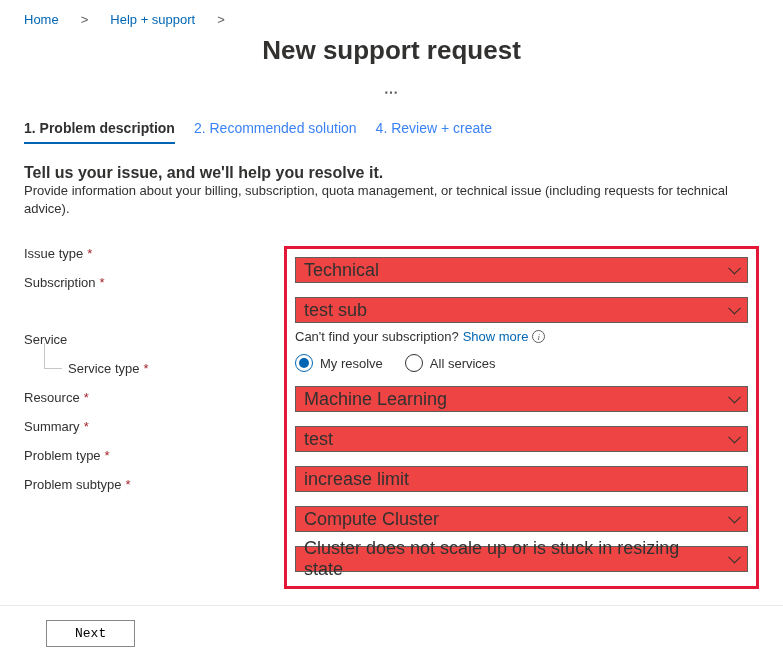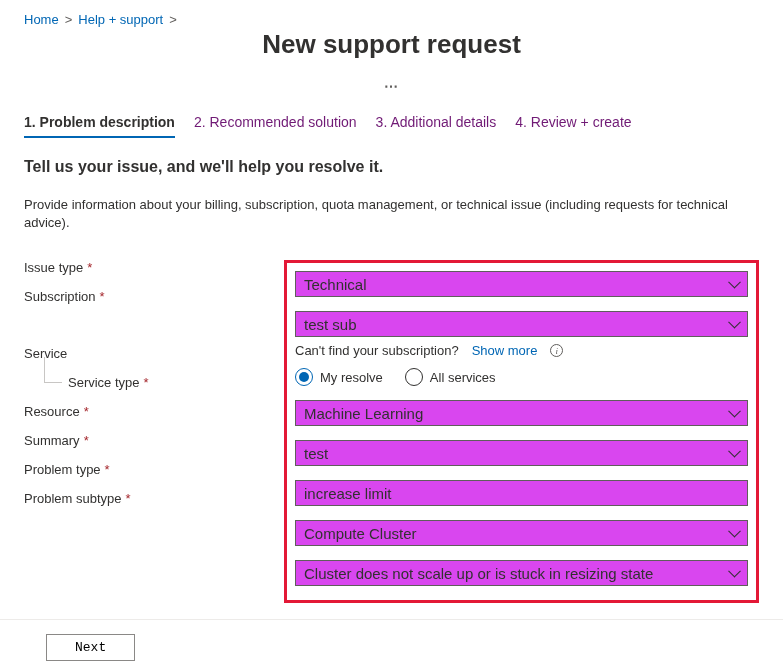--- a/index.html
+++ b/index.html
@@ -7,24 +7,24 @@
     margin: 0;
     padding: 12px 24px;
     font-family: "Segoe UI", Arial, sans-serif;
     font-size: 13px;
     color: #323130;
     background: #fff;
     width: 783px;
   }
   .breadcrumb {
     font-size: 13px;
-    margin-bottom: 2px;
-    display: flex;
-    align-items: center;
-    gap: 6px;
+    margin-bottom: 8px;
+    display: flex;
+    align-items: center;
+    gap: 22px;
   }
   .breadcrumb .link { color: #0066b4; cursor: pointer; }
   .breadcrumb .sep { color: #605e5c; }
   .page-title {
     font-size: 26px;
     font-weight: 600;
     margin: 2px 0 24px 0;
     display: flex;
     align-items: center;
     gap: 14px;
@@ -39,33 +39,33 @@
     top: 4px;
   }
   .tabs {
     display: flex;
     gap: 19px;
     border-bottom: none;
     margin-bottom: 20px;
   }
   .tab {
     font-size: 14px;
-    color: #701a75;
+    color: #3b82f6;
     padding-bottom: 6px;
     cursor: pointer;
   }
   .tab.active {
     color: #323130;
     font-weight: 600;
     border-bottom: 2px solid #0066b4;
   }
   .section-heading {
     font-size: 16px;
     font-weight: 600;
-    margin-bottom: 20px;
+    margin-bottom: 0;
   }
   .section-desc {
     font-size: 13px;
     color: #323130;
     margin-bottom: 28px;
     line-height: 1.4;
   }
   .hl-box {
     border: 3px solid #e31836;
     padding: 8px 8px 10px 8px;
@@ -92,23 +92,23 @@
     height: 26px;
     border-left: 1px solid #c8c6c4;
     border-bottom: 1px solid #c8c6c4;
   }
   .req { color: #a4262c; margin-left: 4px; }
   .field-col { flex: 1; }
   .select, .text-input {
     width: 100%;
     height: 26px;
     border: 1px solid #605e5c;
-    font-size: 15px;
+    font-size: 18px;
     padding: 2px 26px 2px 8px;
-    background: #d946ef;
+    background: #ef4444;
     position: relative;
     display: flex;
     align-items: center;
     cursor: pointer;
   }
   .text-input { cursor: text; }
   .select::after {
     content: "";
     position: absolute;
     right: 8px;
@@ -117,21 +117,21 @@
     height: 8px;
     border-right: 1px solid #323130;
     border-bottom: 1px solid #323130;
     transform: translateY(-70%) rotate(45deg);
   }
   .helper-line {
     font-size: 13px;
     margin: 4px 0 10px 0;
     display: flex;
     align-items: center;
-    gap: 13px;
+    gap: 4px;
   }
   .helper-line .link { color: #0066b4; cursor: pointer; }
   .info-icon {
     display: inline-flex;
     width: 13px;
     height: 13px;
     border: 1px solid #605e5c;
     border-radius: 50%;
     align-items: center;
     justify-content: center;
@@ -176,21 +176,20 @@
 
 <div class="page-title">
   <span>New support request</span>
   <span class="more-icon">⋯</span>
 </div>
 
 
 <div class="tabs">
   <div class="tab active">1. Problem description</div>
   <div class="tab">2. Recommended solution</div>
-  <div class="tab">3. Additional details</div>
   <div class="tab">4. Review + create</div>
 </div>
 
 
 <div class="section-heading">Tell us your issue, and we'll help you resolve it.</div>
 <div class="section-desc">Provide information about your billing, subscription, quota management, or technical issue (including requests for technical advice).</div>
 
 
 <div style="display:flex;">
   <div style="width:260px; flex-shrink:0;">

